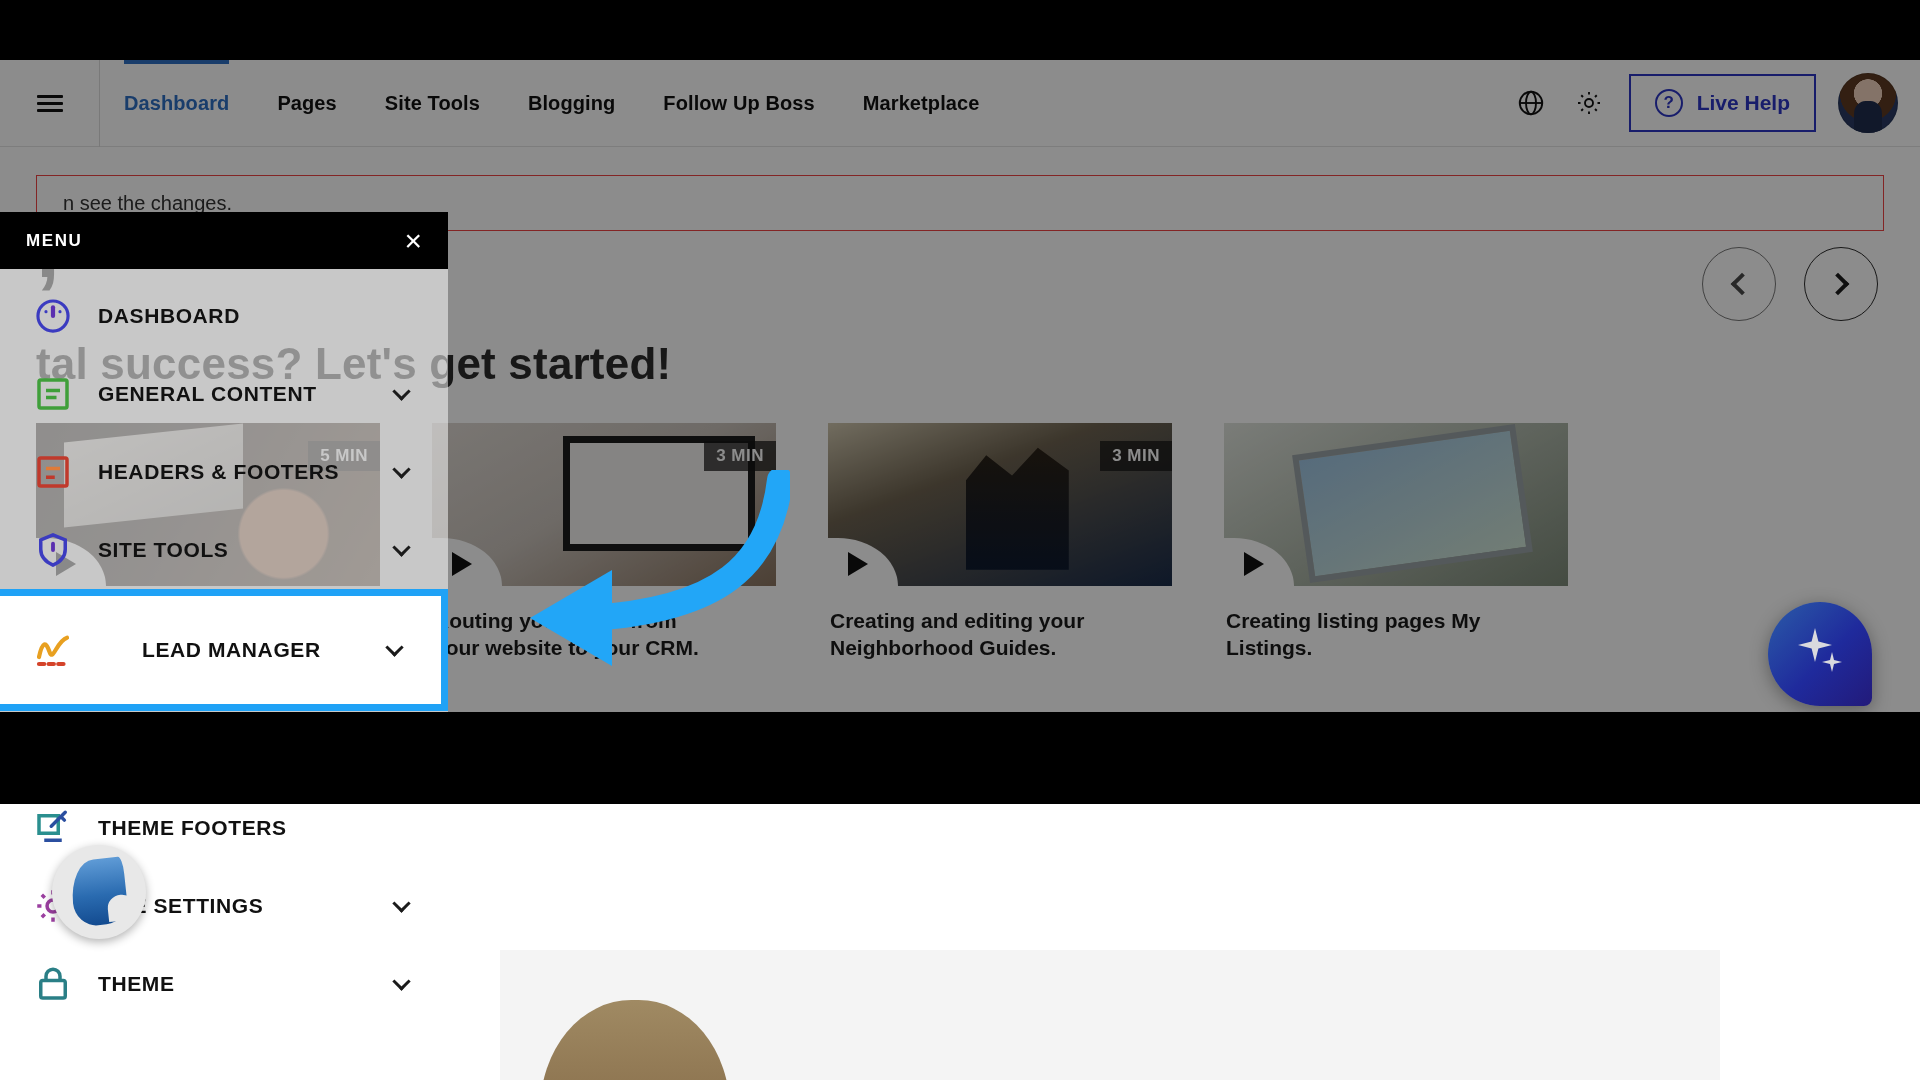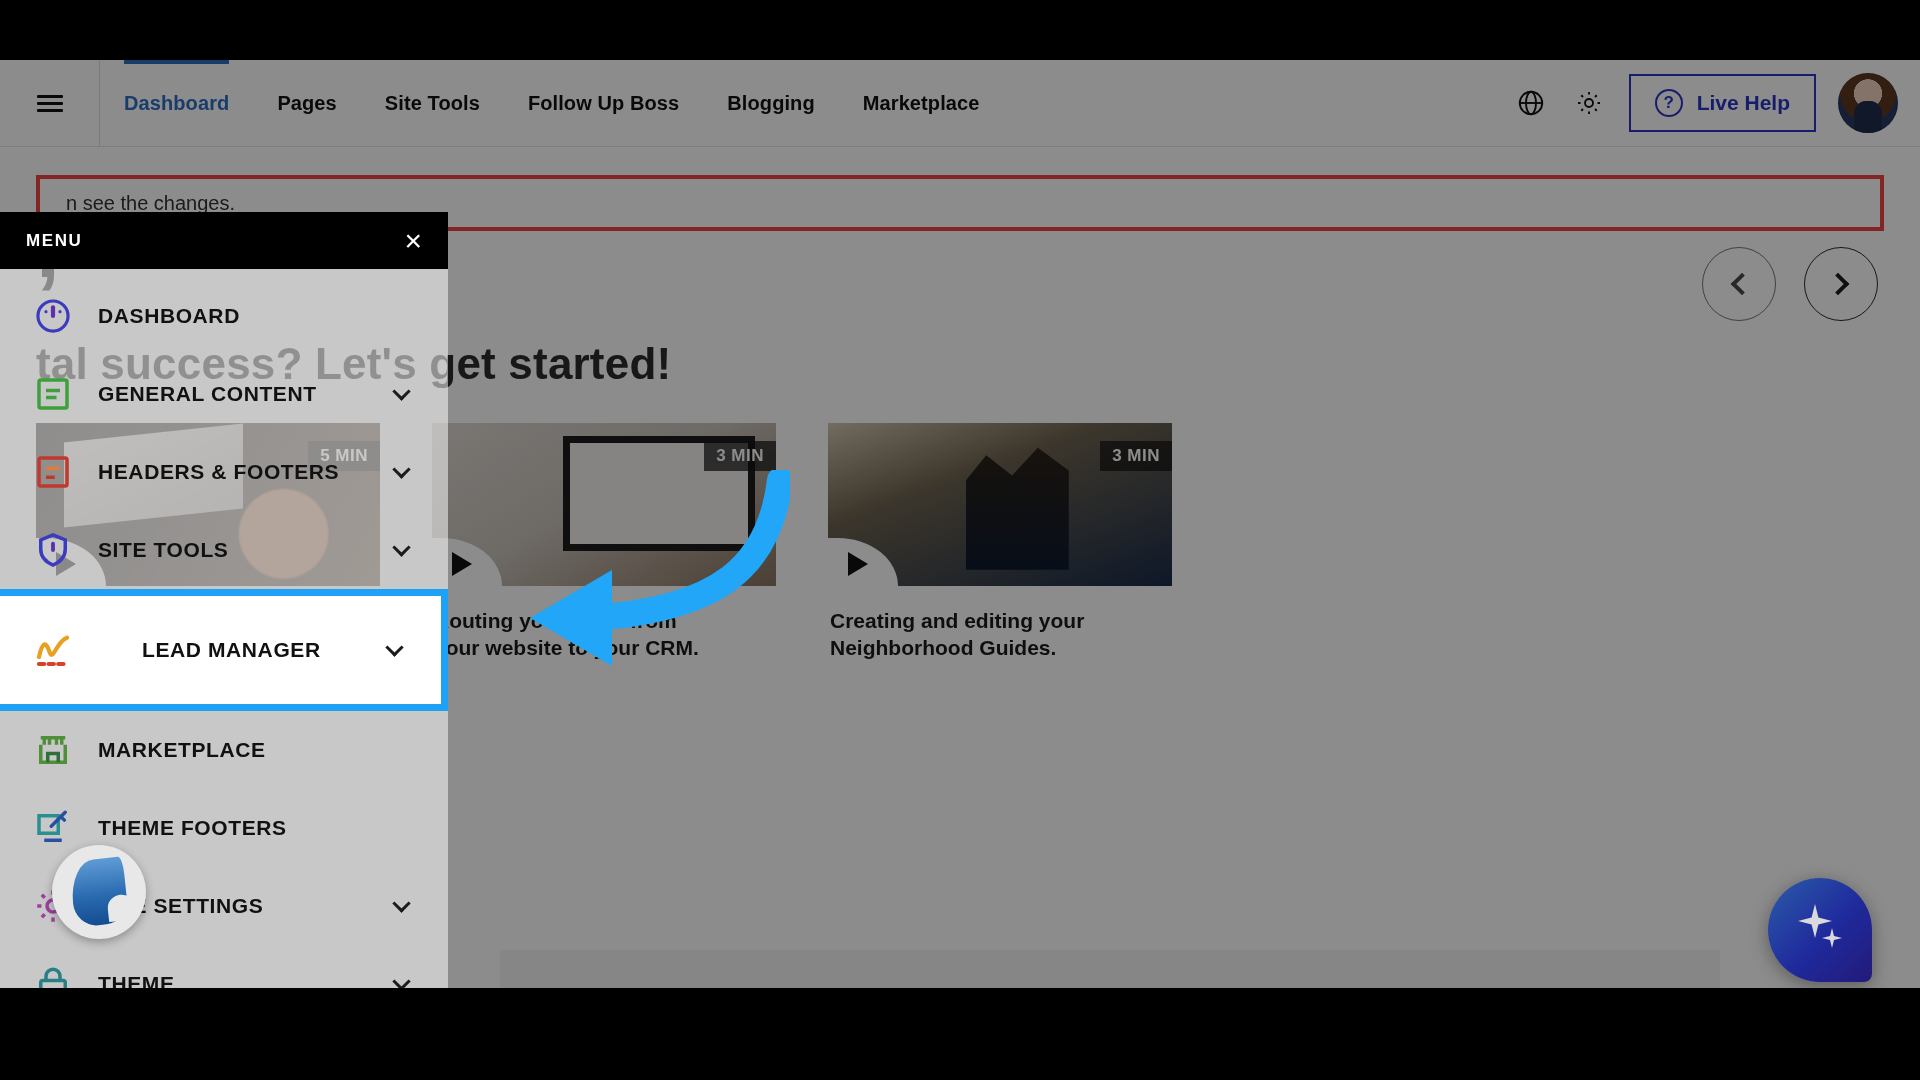--- a/index.html
+++ b/index.html
@@ -4,21 +4,21 @@
 <style>
   * { box-sizing: border-box; margin: 0; padding: 0; }
   html, body {
     width: 1920px; height: 1080px;
     background: #000;
     font-family: "Liberation Sans", sans-serif;
     overflow: hidden;
   }
   #app {
     position: relative;
-    width: 1920px; height: 1080px;
+    width: 1920px; height: 804px;
     background: #be185d;
   }
 
   
   .page {
     position: absolute;
     left: 0; top: 60px;
     width: 1920px; height: 1020px;
     background: #ffffff;
     overflow: hidden;
@@ -83,21 +83,21 @@
     position: relative; overflow: hidden;
   }
   .avatar::after{
     content:""; position:absolute; left:26%; top:46%; width:48%; height:54%;
     background:#1f2c4e; border-radius:40% 40% 0 0;
   }
 
   
   .notice {
     margin: 28px 36px 0 36px;
-    border: 4px solid #ef4444;
+    border: 1px solid #ef4444;
     background: #fff;
     height: 56px;
     display: flex; align-items: center;
     padding: 0 26px;
     font-size: 20px; color: #333;
   }
 
   
   .hero { position: relative; padding: 40px 36px 0 36px; }
   .quote-mark {
@@ -319,22 +319,22 @@
         <div class="hamburger">
           <span></span>
             <span></span>
             <span></span>
         </div>
       </div>
       <div class="navlinks">
         <div class="navlink active">Dashboard</div>
         <div class="navlink">Pages</div>
         <div class="navlink">Site Tools</div>
+        <div class="navlink">Blogging</div>
         <div class="navlink">Follow Up Boss</div>
-        <div class="navlink">Blogging</div>
         <div class="navlink">Marketplace</div>
       </div>
       <div class="nav-right">
         <div class="icon-btn">
           <svg width="30" height="30" viewBox="0 0 24 24" fill="none" stroke="#111" stroke-width="1.5">
             <circle cx="12" cy="12" r="9"></circle>
               <ellipse cx="12" cy="12" rx="4" ry="9"></ellipse>
             <line x1="3" y1="12" x2="21" y2="12"></line>
           </svg>
         </div>
@@ -397,20 +397,29 @@
         <div class="thumb">
           <div class="photo ph3"></div>
           <div class="badge-min">3 MIN</div>
           <div class="play-notch">
             <span class="play-tri"></span>
           </div>
         </div>
         <div class="card-title">Creating and editing your Neighborhood Guides.</div>
       </div>
 
+      <div class="card">
+        <div class="thumb">
+          <div class="photo ph4"></div>
+          <div class="play-notch">
+            <span class="play-tri"></span>
+          </div>
+        </div>
+        <div class="card-title">Creating listing pages My Listings.</div>
+      </div>
 
     </div>
 
     <div class="testimonial">
       <div class="head"></div>
     </div>
 
   </div>
 
   <div class="dimmer"></div>

